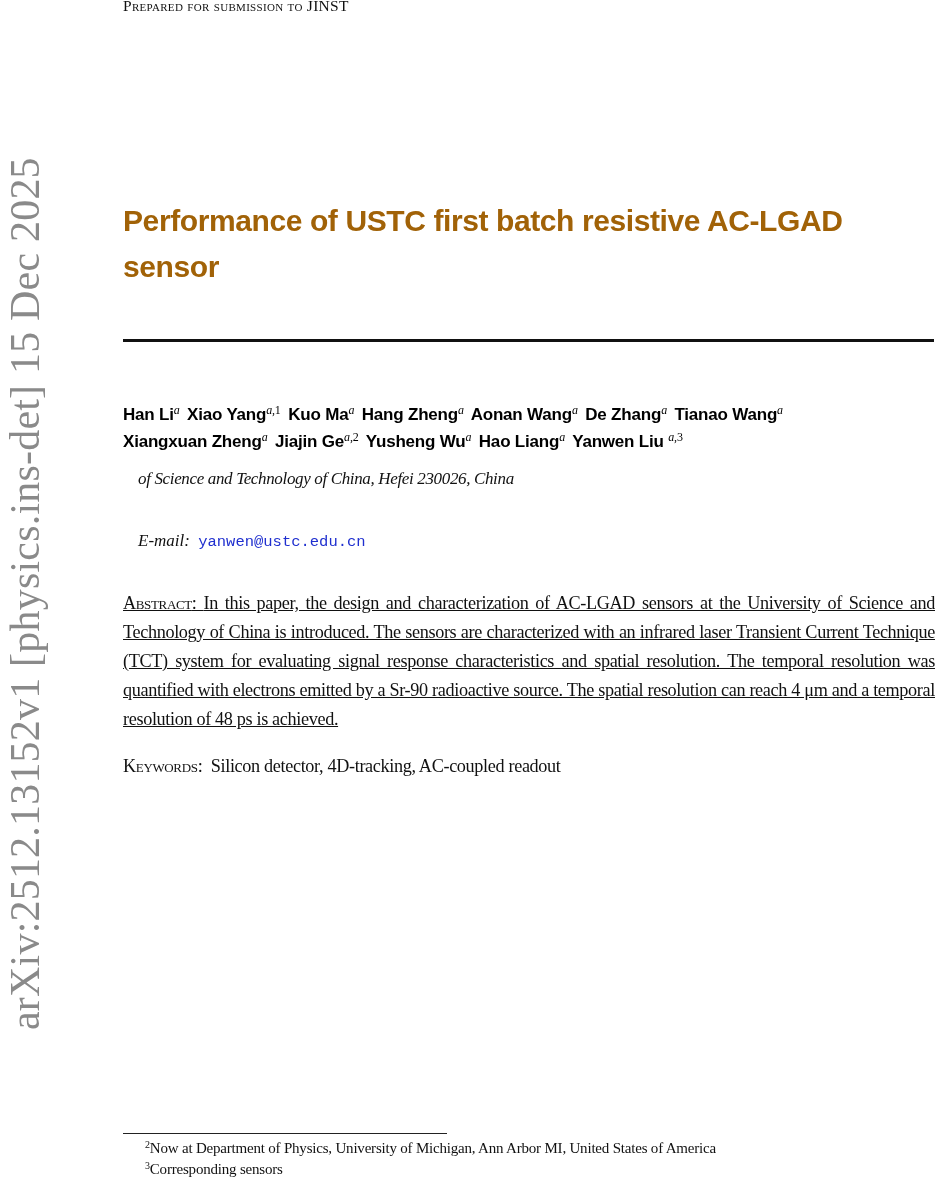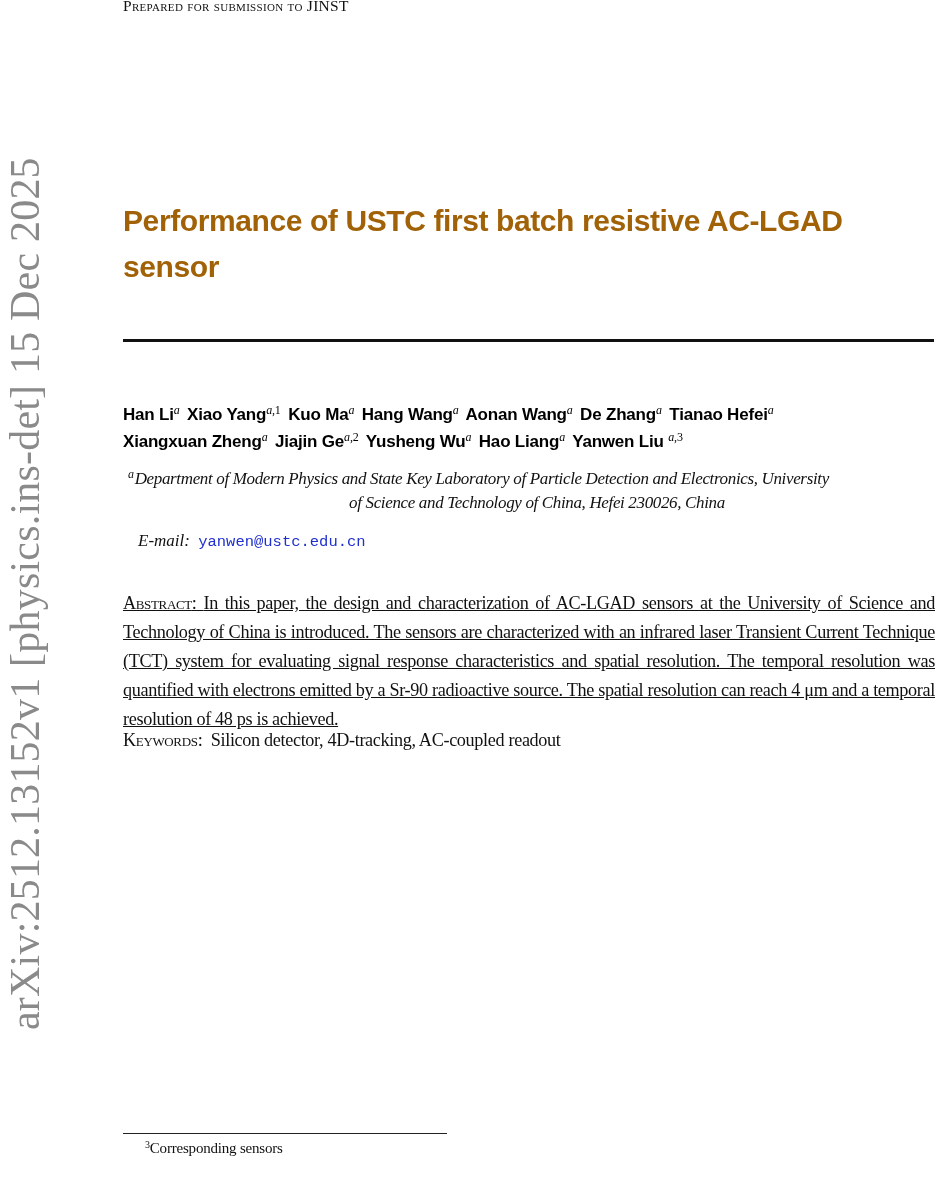--- a/index.html
+++ b/index.html
@@ -33,76 +33,76 @@
     .authors sup {
       font-family: "Liberation Serif", serif; font-weight: normal; font-style: italic;
       font-size: 12px; vertical-align: 6px; line-height: 0;
     }
     .authors sup .num { font-style: normal; }
     .affil {
       left: 128px; top: 467px; width: 808px; font-style: italic; font-size: 17px; line-height: 24px;
       letter-spacing: -0.35px;
     }
     .affil .mark { font-size: 12px; vertical-align: 6px; line-height: 0; margin-right: 1px; }
-    .affil .indent { padding-left: 10px; text-align: center; }
+    .affil .indent { padding-left: 10px; }
     .email-row { left: 138px; top: 531px; font-size: 17px; white-space: nowrap; text-align: right; }
     .email-row .lbl { font-style: italic; }
     .email-row .addr { font-family: "Liberation Mono", monospace; color: #1f2fcf; font-size: 15.5px; margin-left: 4px; }
     .abstract {
       left: 123px; top: 589px; width: 812px; font-size: 18.2px; line-height: 29px;
       text-align: justify; letter-spacing: -0.35px; text-decoration: underline;
     }
     .sc { font-variant: small-caps; }
-    .keywords { left: 123px; top: 730px; font-size: 18.2px; white-space: nowrap; letter-spacing: -0.35px; }
+    .keywords { left: 123px; top: 756px; font-size: 18.2px; white-space: nowrap; letter-spacing: -0.35px; }
     .fn-rule { left: 123px; top: 1133px; width: 324px; height: 1px; background: #222; }
     .footnotes { left: 145px; top: 1138px; font-size: 15px; line-height: 21px; letter-spacing: -0.2px; }
     .footnotes sup { font-size: 10px; vertical-align: 5px; line-height: 0; }
   </style>
 </head>
 <body>
 
 <div class="sidebar-stamp">arXiv:2512.13152v1  [physics.ins-det]  15 Dec 2025</div>
 
 <div class="abs header-note">Prepared for submission to JINST</div>
 
 <div class="abs title">Performance of USTC first batch resistive AC-LGAD sensor</div>
 
 <div class="abs rule"></div>
 
 <div class="abs authors">
   <span class="au"><span>Han Li</span><sup><span>a</span><span class="num"></span></sup></span>
   <span class="au"><span>Xiao Yang</span><sup><span>a</span><span class="num">,1</span></sup></span>
   <span class="au"><span>Kuo Ma</span><sup><span>a</span><span class="num"></span></sup></span>
-  <span class="au"><span>Hang Wang</span><sup><span>a</span><span class="num"></span></sup></span>
+  <span class="au"><span>Hang Zheng</span><sup><span>a</span><span class="num"></span></sup></span>
   <span class="au"><span>Aonan Wang</span><sup><span>a</span><span class="num"></span></sup></span>
   <span class="au"><span>De Zhang</span><sup><span>a</span><span class="num"></span></sup></span>
-  <span class="au"><span>Tianao Hefei</span><sup><span>a</span><span class="num"></span></sup></span>
+  <span class="au"><span>Tianao Wang</span><sup><span>a</span><span class="num"></span></sup></span>
   <br>
   <span class="au"><span>Xiangxuan Zheng</span><sup><span>a</span><span class="num"></span></sup></span>
   <span class="au"><span>Jiajin Ge</span><sup><span>a</span><span class="num">,2</span></sup></span>
   <span class="au"><span>Yusheng Wu</span><sup><span>a</span><span class="num"></span></sup></span>
   <span class="au"><span>Hao Liang</span><sup><span>a</span><span class="num"></span></sup></span>
   <span class="au"><span>Yanwen Liu</span> <sup><span>a</span><span class="num">,3</span></sup></span>
 </div>
 
 <div class="abs affil">
-  <div><span class="mark">a</span><span>Department of Modern Physics and State Key Laboratory of Particle Detection and Electronics, University</span></div>
   <div class="indent">of Science and Technology of China, Hefei 230026, China</div>
 </div>
 
 <div class="abs email-row">
   <span class="lbl">E-mail:</span>
   <a class="addr">yanwen@ustc.edu.cn</a>
 </div>
 
 <div class="abs abstract">
   <span class="sc">Abstract</span><span>: </span><span>In this paper, the design and characterization of AC-LGAD sensors at the University of Science and Technology of China is introduced.  The sensors are characterized with an infrared laser Transient Current Technique (TCT) system for evaluating signal response characteristics and spatial resolution.  The temporal resolution was quantified with electrons emitted by a Sr-90 radioactive source. The spatial resolution can reach 4 μm and a temporal resolution of 48 ps is achieved.</span>
 </div>
 
 <div class="abs keywords">
   <span class="sc">Keywords</span><span>:&nbsp; </span><span>Silicon detector, 4D-tracking, AC-coupled readout</span>
 </div>
 
 <div class="abs fn-rule"></div>
 
 <div class="abs footnotes">
+  <div><sup>2</sup><span>Now at Department of Physics, University of Michigan, Ann Arbor MI, United States of America</span></div>
   <div><sup>3</sup><span>Corresponding sensors</span></div>
 </div>
 
 </body></html>

